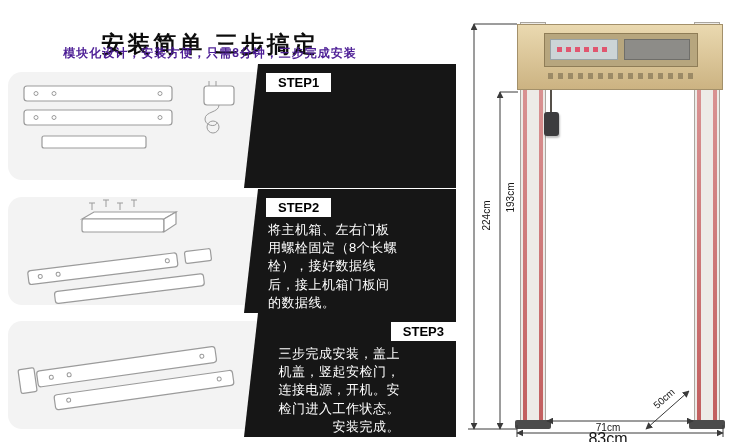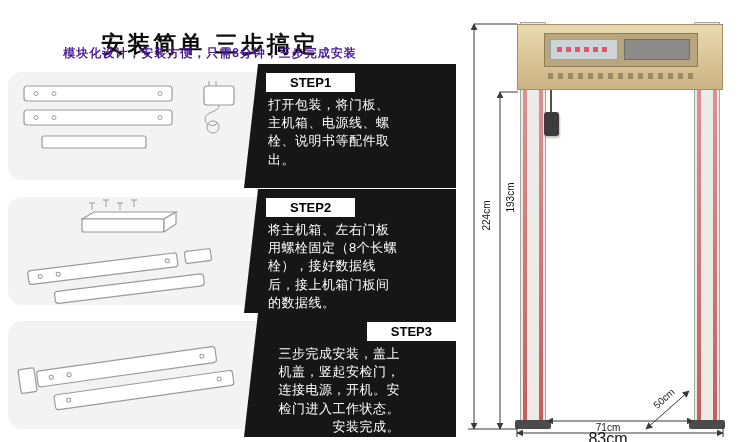--- a/index.html
+++ b/index.html
@@ -28,21 +28,21 @@
   }
   .illus svg { display:block; }
   .panel {
     position:absolute; left:236px; top:0; width:212px; height:124px;
     background:#161616;
     clip-path: polygon(14px 0, 100% 0, 100% 100%, 0 100%);
   }
   .step-label {
     display:inline-block; margin:9px 0 2px 22px;
     background:#ffffff; color:#000;
-    font-size:13px; font-weight:bold; padding:2px 24px;
+    font-size:13px; font-weight:bold; padding:2px 12px;
   }
   .step-text {
     color:#ffffff; font-size:13px; line-height:1.4; letter-spacing:0.5px;
     width:132px; padding:2px 10px 4px 24px;
   }
 
   
   .product { position:absolute; left:460px; top:0; width:278px; height:442px; }
   .pillar {
     position:absolute; top:22px; width:26px; height:402px;
@@ -113,21 +113,20 @@
             <circle cx="152" cy="45.5" r="2"></circle>
           <line x1="201" y1="9" x2="201" y2="14"></line>
             <line x1="208" y1="9" x2="208" y2="14"></line>
           <path d="M211,33 c0,8 -14,6 -14,14 c0,7 12,9 12,3"></path>
           <circle cx="205" cy="55" r="6"></circle>
         </g>
       </svg>
     </div>
     <div class="panel">
       <span class="step-label">STEP1</span>
-      <div class="step-text">打开包装，将门板、主机箱、电源线、螺栓、说明书等配件取出。</div>
     </div>
   </div>
 
   <div class="step step-2">
     <div class="illus">
       <svg width="292" height="108" viewBox="0 0 292 108">
         <g stroke="#9b9b9b" fill="none">
           <path d="M84,6 v7 M81,6 h6"></path>
             <path d="M98,3 v7 M95,3 h6"></path>
           <path d="M112,6 v7 M109,6 h6"></path>

